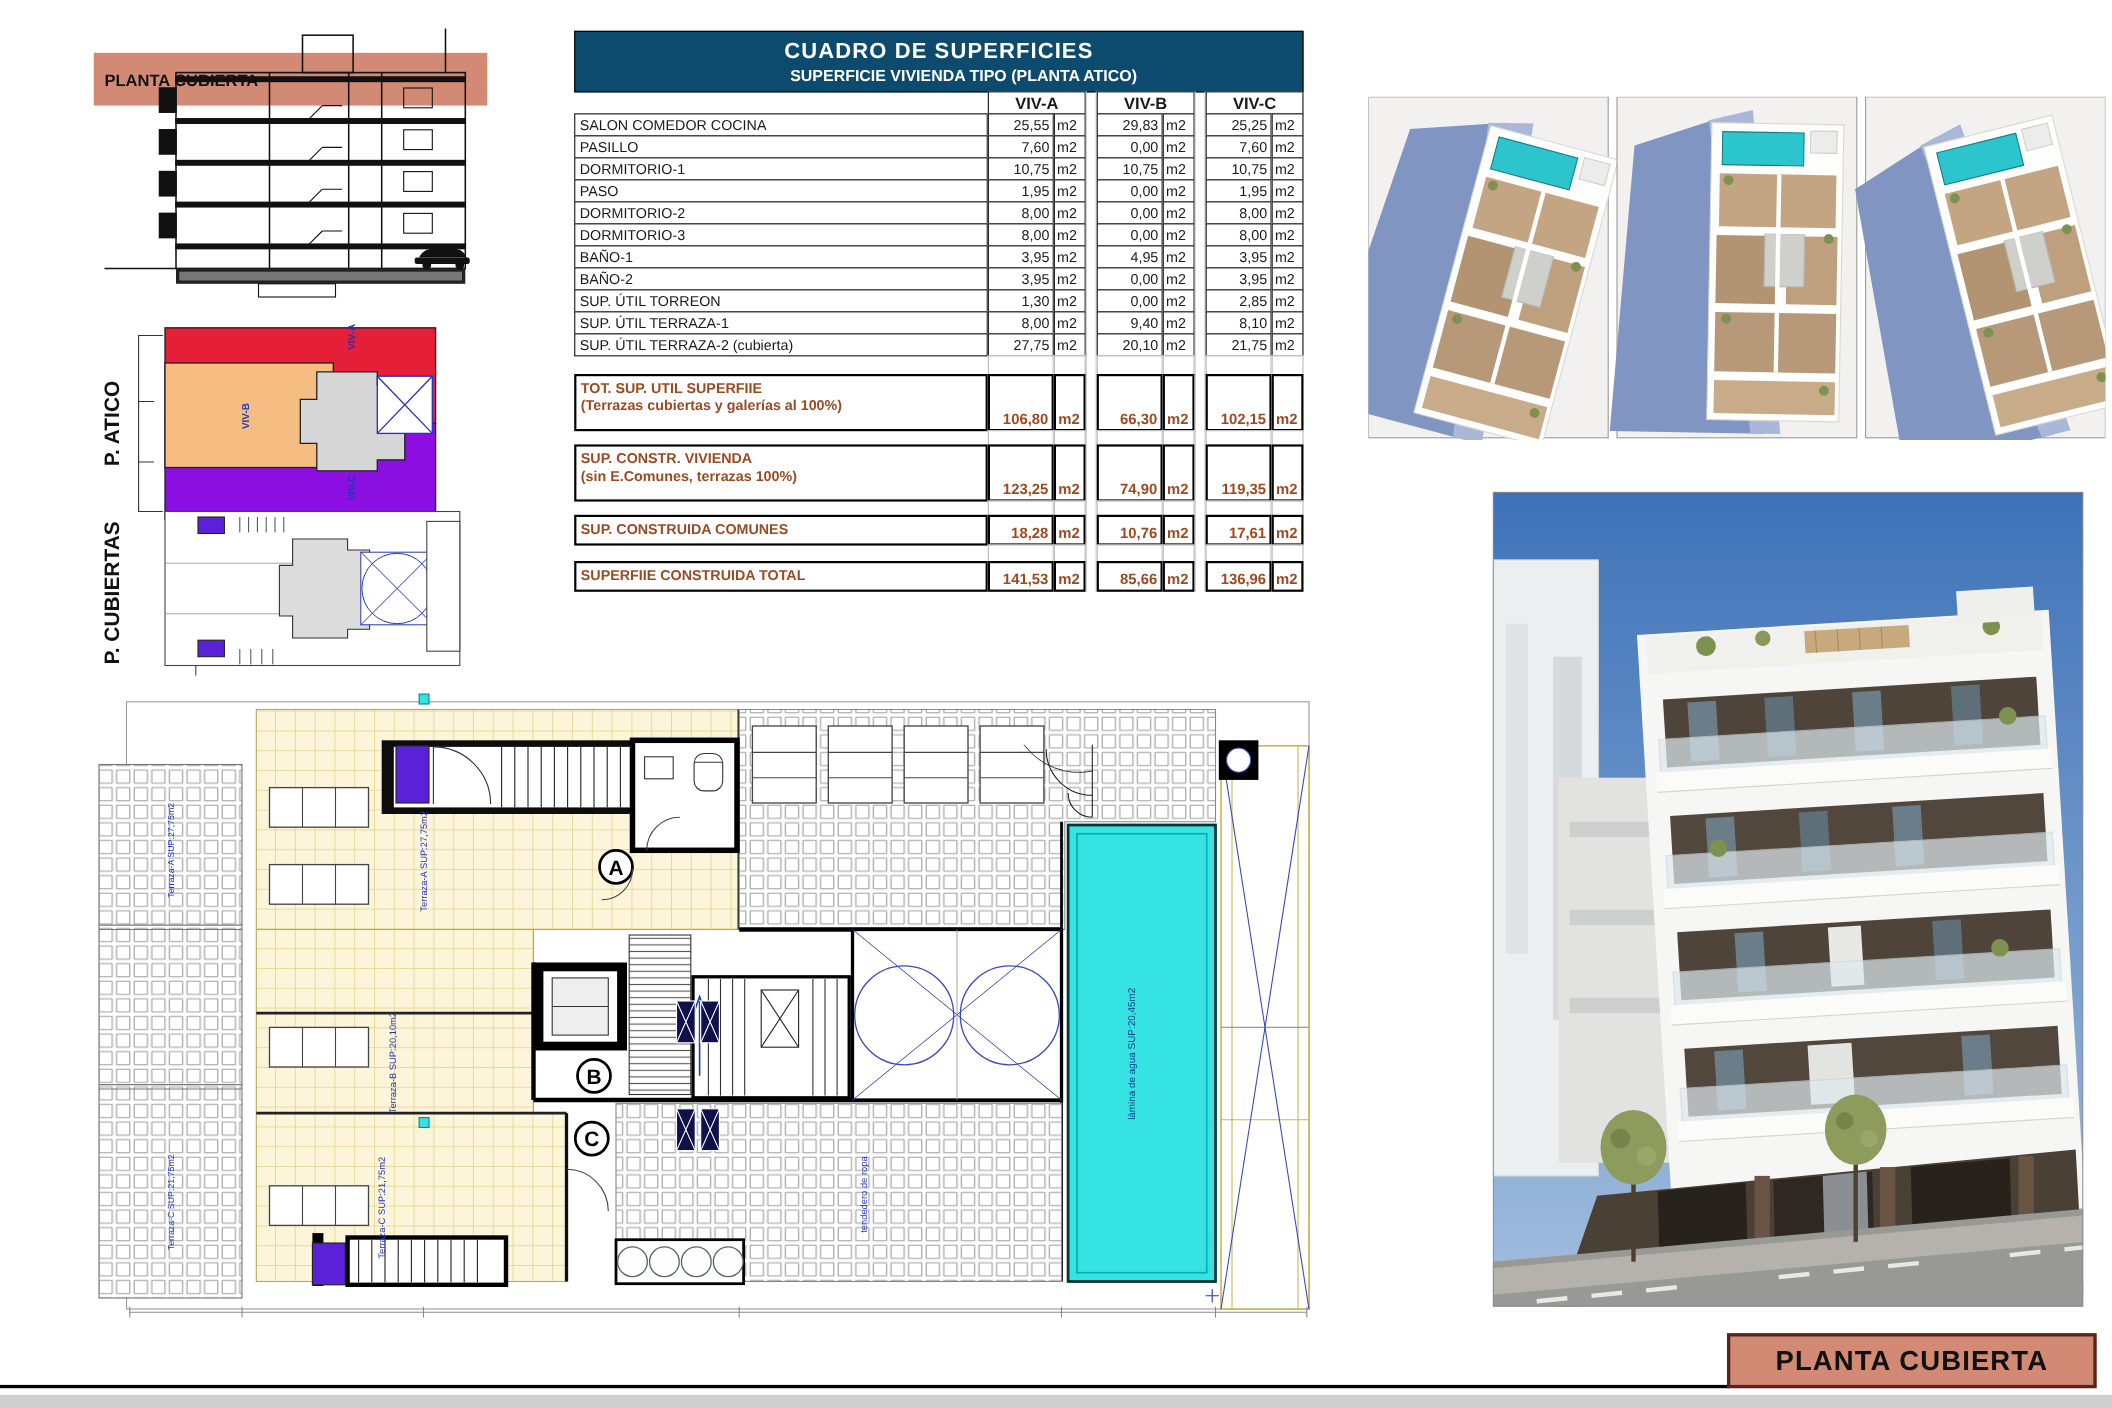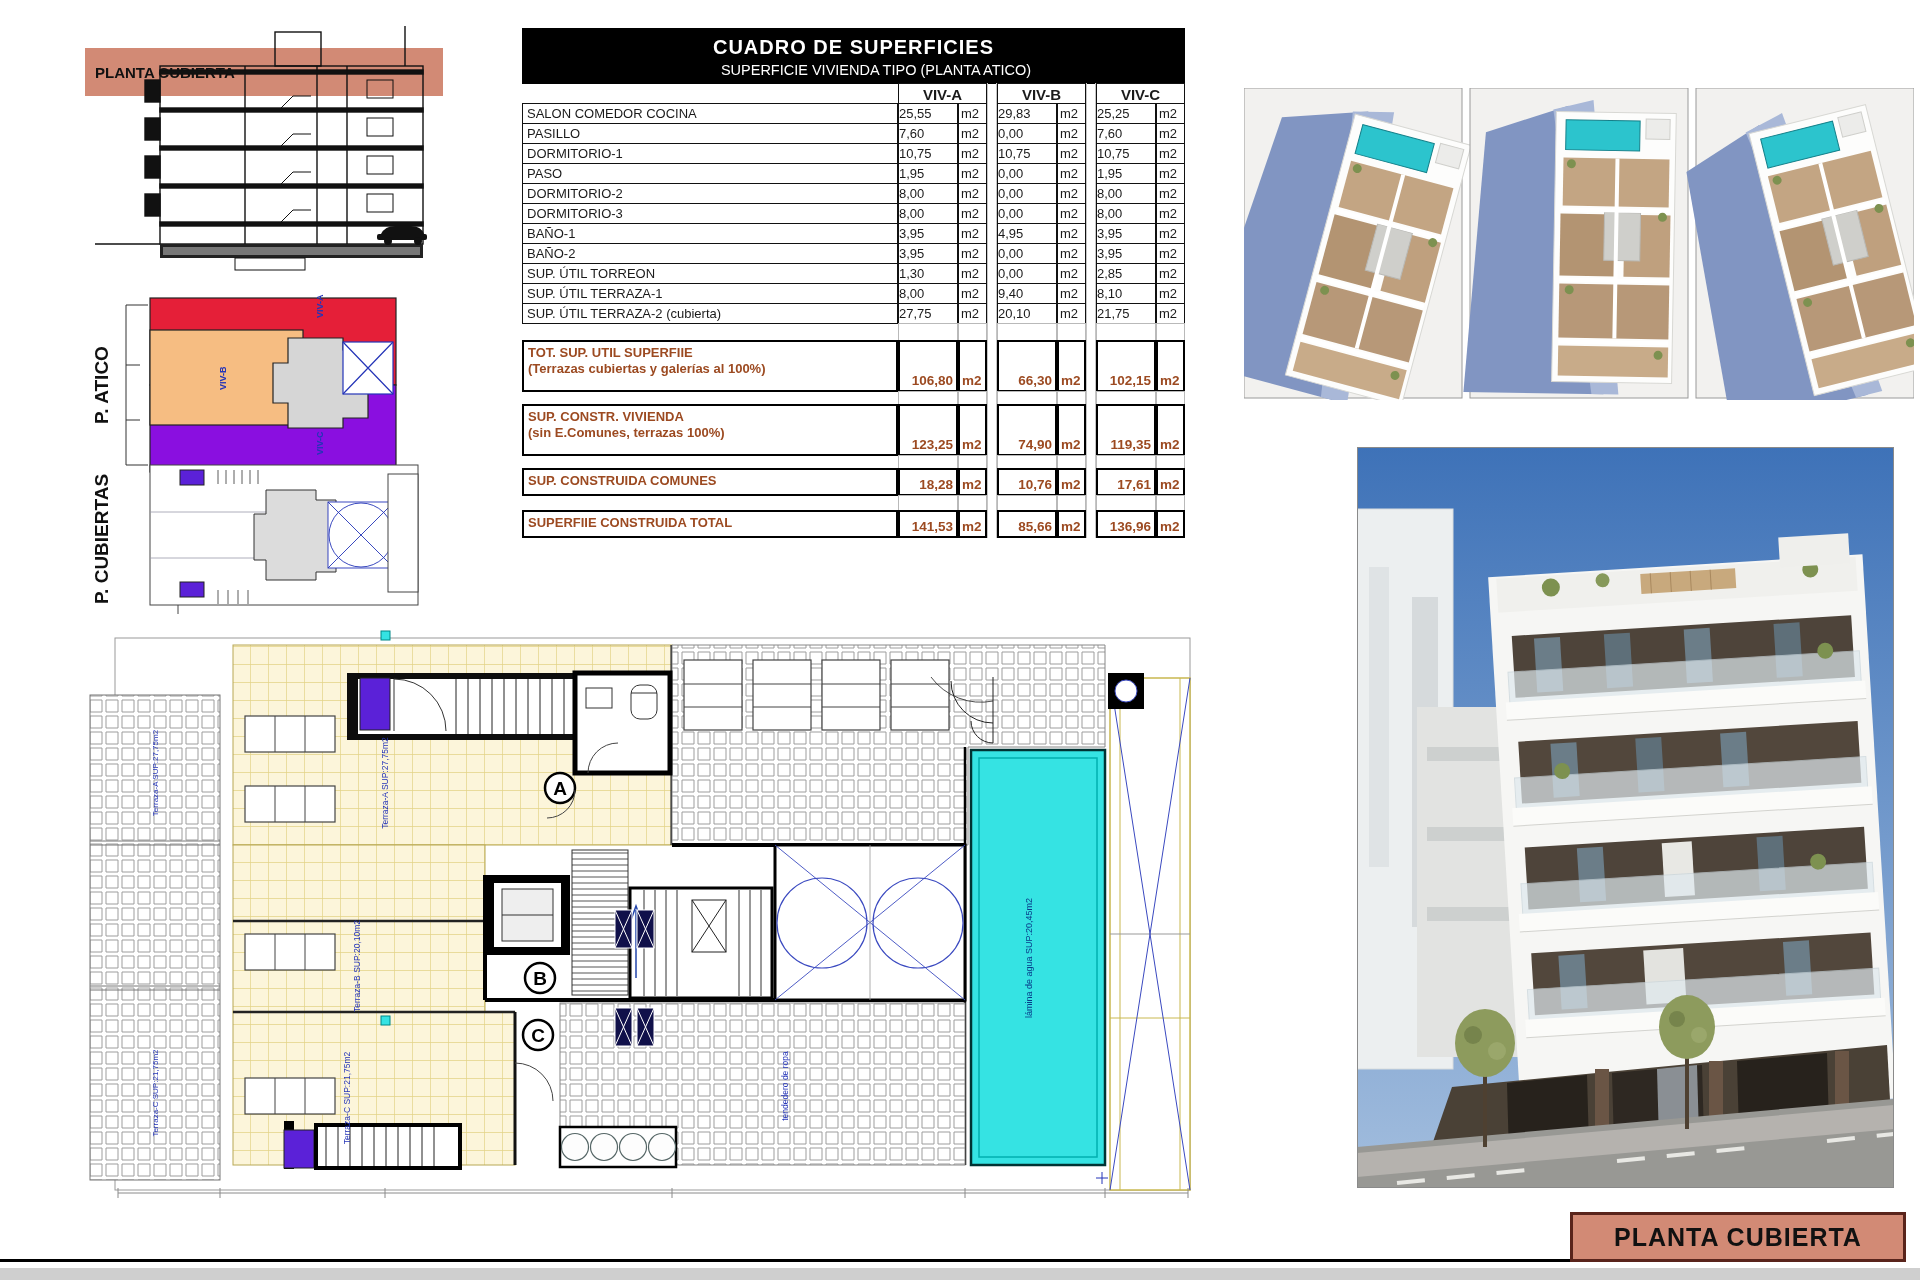--- a/index.html
+++ b/index.html
@@ -2,27 +2,27 @@
 <html><head>
 <meta charset="utf-8">
 <style>
   html,body{margin:0;padding:0;background:#e9e9e9;}
   .sheet{position:relative;width:1920px;height:1280px;background:#ffffff;overflow:hidden;
          font-family:"Liberation Sans",sans-serif;}
   svg text{font-family:"Liberation Sans",sans-serif;}
 
   
   .tbl{position:absolute;left:522px;top:28px;width:663px;}
-  .navyblock{background:#000000;color:#fff;border:1px solid #000;text-align:center;}
+  .navyblock{background:#0c4a6e;color:#fff;border:1px solid #000;text-align:center;}
   .t-title{font-size:20px;font-weight:bold;letter-spacing:1px;padding-top:7px;}
-  .t-sub{font-size:14.5px;font-weight:normal;padding:3px 0 5px 0;margin-left:45px;}
+  .t-sub{font-size:14.5px;font-weight:bold;padding:3px 0 5px 0;margin-left:45px;}
   .trow{display:flex;margin-top:-1px;}
   .c{border:1px solid #111;box-sizing:border-box;background:#fff;color:#1a1a1a;}
   .lab{flex:1;font-size:13px;padding:2px 0 0 4px;white-space:nowrap;overflow:hidden;}
-  .num{width:60px;font-size:13px;padding:2px 3px 0 0;}
+  .num{width:60px;font-size:13px;text-align:right;padding:2px 3px 0 0;}
   .unit{width:29px;font-size:13px;padding:2px 0 12px 2px;}
   .gap{width:8px;border:none;border-left:1px solid #c6c6c6;border-right:1px solid #c6c6c6;background:transparent;}
   .h21{height:21px;}
   .colhead .c{font-weight:bold;text-align:center;font-size:15px;padding-top:2px;}
   .nob{border:none !important;background:transparent !important;}
   .totrow .c{border-width:2px;border-color:#000;color:#9c4a21;font-weight:bold;}
   .totrow .num,.totrow .unit{display:flex;align-items:flex-end;justify-content:flex-end;padding-bottom:2px;font-size:13.5px;}
   .totrow .unit{justify-content:flex-start;}
   .totlab{font-size:13px;line-height:1.25;padding:3px 0 2px 4px;white-space:nowrap;overflow:hidden;}
   .gaprow .c{border:1px solid #b9b9b9;background:#fff;}

